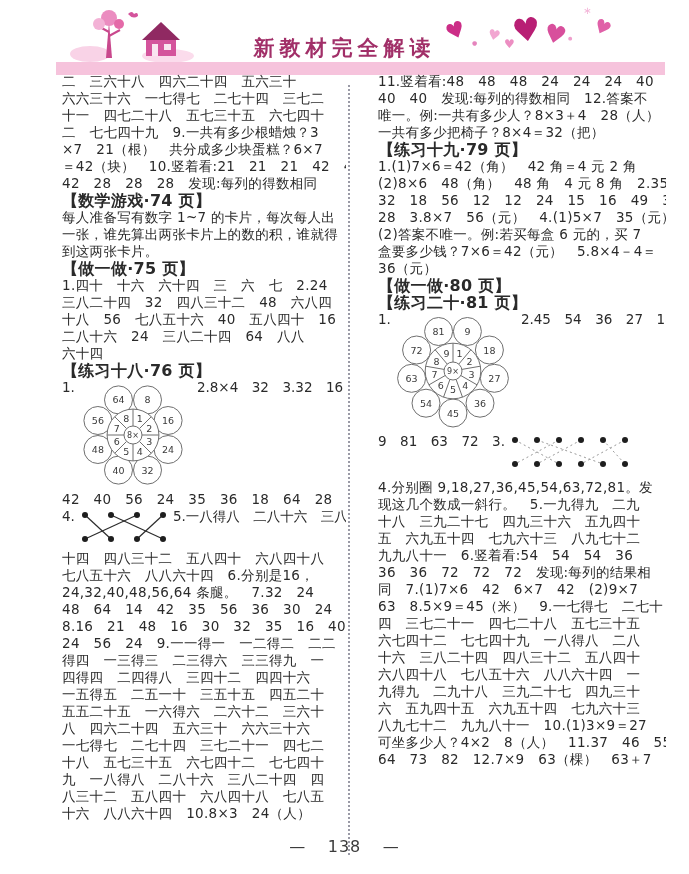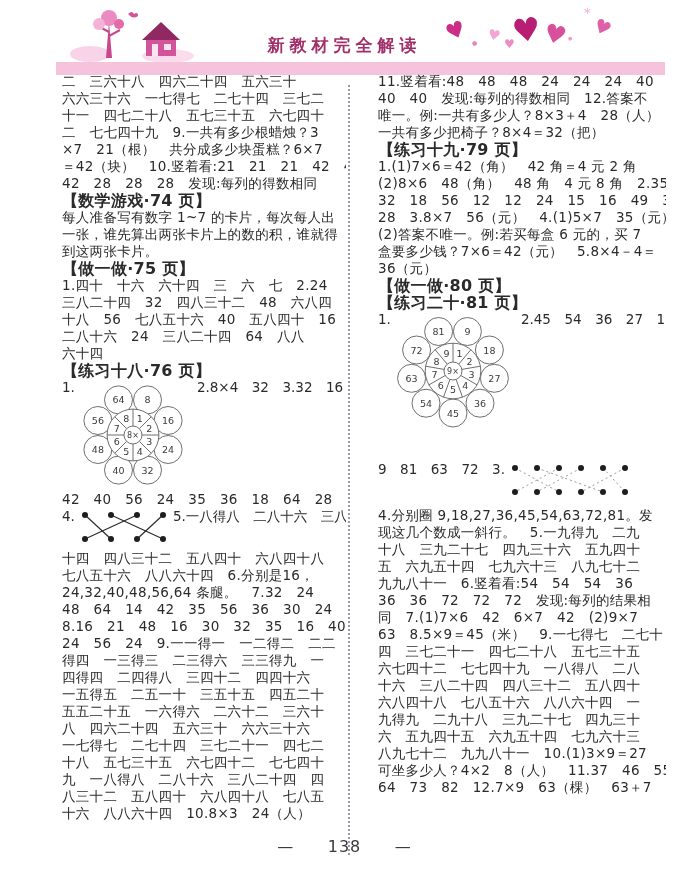--- a/index.html
+++ b/index.html
@@ -3,21 +3,21 @@
 <meta charset="utf-8">
 <style>
   html,body{margin:0;padding:0;background:#e8e8e8;}
   .page{position:relative;width:689px;height:874px;background:#ffffff;overflow:hidden;
         font-family:"DejaVu Sans",sans-serif;color:#2a2a2a;margin:0 auto;}
 
   
   .hdr{position:absolute;top:0;left:0;right:0;height:78px;}
   .hdr-bar{position:absolute;top:62px;left:56px;right:24px;height:13px;background:#f6c3dc;}
   .hdr-title{position:absolute;top:34px;left:0;right:0;text-align:center;
-             font-size:17px;font-weight:bold;color:#a12f68;letter-spacing:5px;}
+             font-size:21px;font-weight:bold;color:#a12f68;letter-spacing:5px;}
   .deco-left{position:absolute;top:6px;left:68px;width:140px;height:58px;}
   .deco-right{position:absolute;top:4px;left:438px;width:220px;height:60px;}
   .deco-right span{position:absolute;line-height:1;display:inline-block;}
 
   
   .cols{position:absolute;top:73px;left:62px;width:604px;display:flex;}
   .col{width:284px;}
   .col.right{width:288px;margin-left:32px;}
   .col-divider{position:absolute;top:85px;left:348px;height:770px;width:0;
                border-left:2px dotted #9a9aa6;}
@@ -41,21 +41,21 @@
   .fl-center{font-size:8px;fill:#3a3a3a;}
 
   .mdot{fill:#1e1e1e;}
   .mline-solid{stroke:#2c2c2c;stroke-width:1.2;}
   .mline-dotted{stroke:#9a9a9a;stroke-width:1;stroke-dasharray:2,3;}
 
   
   .ftr{position:absolute;bottom:18px;left:0;right:0;text-align:center;
        font-size:16px;color:#3c3c3c;letter-spacing:1px;}
   .ftr .dash{display:inline-block;width:28px;}
-  .ftr .num{display:inline-block;margin:0 22px;}
+  .ftr .num{display:inline-block;margin:0 10px;}
 </style>
 </head>
 <body>
 
 <div class="page">
 
   <div class="hdr">
 
     <svg class="deco-left" viewBox="0 0 140 58">
       <ellipse cx="22" cy="48" rx="20" ry="8" fill="#f9d3e7"></ellipse>
@@ -241,21 +241,21 @@
             <text class="fl-num" text-anchor="middle" dominant-baseline="central" x="16.6" y="65.3">63</text>
             <text class="fl-num" text-anchor="middle" dominant-baseline="central" x="41.6" y="48.5">8</text>
             <text class="fl-num" text-anchor="middle" dominant-baseline="central" x="21.6" y="37.0">72</text>
             <text class="fl-num" text-anchor="middle" dominant-baseline="central" x="51.5" y="40.2">9</text>
             <text class="fl-num" text-anchor="middle" dominant-baseline="central" x="43.6" y="18.5">81</text>
             <circle class="petal" cx="58" cy="58" r="9"></circle>
             <text class="fl-center" text-anchor="middle" dominant-baseline="central" x="58" y="58">9×</text>
           </svg>
           <span class="side">2.45　54　36　27　18</span>
         </div>
-        <div class="dots-row" style="height: 46px; margin-top: 28px;">
+        <div class="dots-row" style="height: 46px;">
           <span class="dtxt">9　81　63　72　3.</span>
           <svg width="124" height="38" viewBox="0 0 124 38">
             <line class="mline-dotted" x1="7" y1="7" x2="51" y2="31"></line>
             <line class="mline-dotted" x1="29" y1="7" x2="95" y2="31"></line>
             <line class="mline-dotted" x1="51" y1="7" x2="7" y2="31"></line>
             <line class="mline-dotted" x1="73" y1="7" x2="29" y2="31"></line>
             <line class="mline-dotted" x1="95" y1="7" x2="117" y2="31"></line>
             <line class="mline-dotted" x1="117" y1="7" x2="73" y2="31"></line>
             <circle class="mdot" cx="7" cy="7" r="3"></circle>
             <circle class="mdot" cx="29" cy="7" r="3"></circle>

